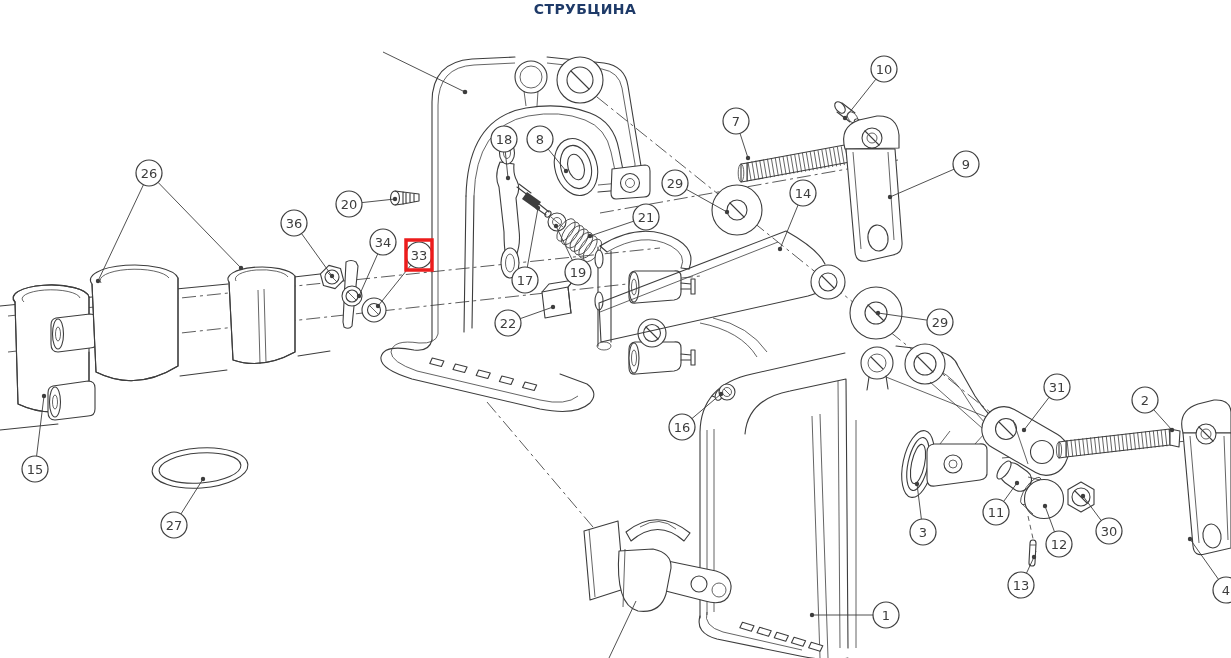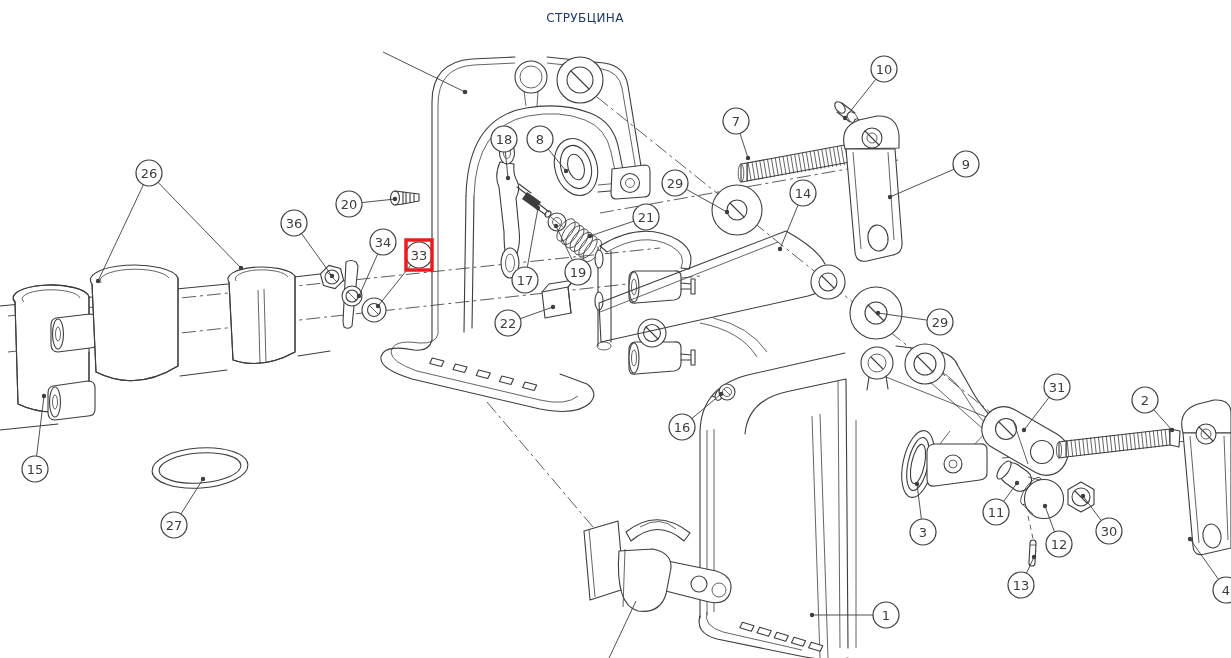--- a/index.html
+++ b/index.html
@@ -1,19 +1,19 @@
 <!DOCTYPE html>
 <html><head>
 <meta charset="utf-8">
 <style>
   html,body{margin:0;padding:0;background:#ffffff;}
   .stage{position:relative;width:1231px;height:658px;background:#fff;overflow:hidden;
          font-family:"DejaVu Sans",sans-serif;}
-  .page-title{position:absolute;top:11px;left:585px;transform:translateX(-50%);
-              font-size:12px;font-weight:normal;letter-spacing:.4px;white-space:nowrap;}
+  .page-title{position:absolute;top:1px;left:585px;transform:translateX(-50%);
+              font-size:14px;font-weight:bold;letter-spacing:.4px;white-space:nowrap;}
   svg{position:absolute;inset:0;}
   .ln{fill:none;stroke:#3d3d3d;stroke-width:1.1;stroke-linecap:round;stroke-linejoin:round;}
   .lnw{fill:#ffffff;stroke:#3d3d3d;stroke-width:1.1;stroke-linejoin:round;}
   .thin{fill:none;stroke:#3d3d3d;stroke-width:0.8;}
   .cl{fill:none;stroke:#4a4a4a;stroke-width:0.9;stroke-dasharray:14 4 3 4;}
   .cl2{fill:none;stroke:#4a4a4a;stroke-width:0.9;stroke-dasharray:5 4;}
   .balloon{fill:#ffffff;stroke:#3d3d3d;stroke-width:1.2;}
   .balloon-num{font-size:13px;fill:#3d3d3d;text-anchor:middle;}
   .leader{fill:none;stroke:#3d3d3d;stroke-width:0.9;}
 </style>

